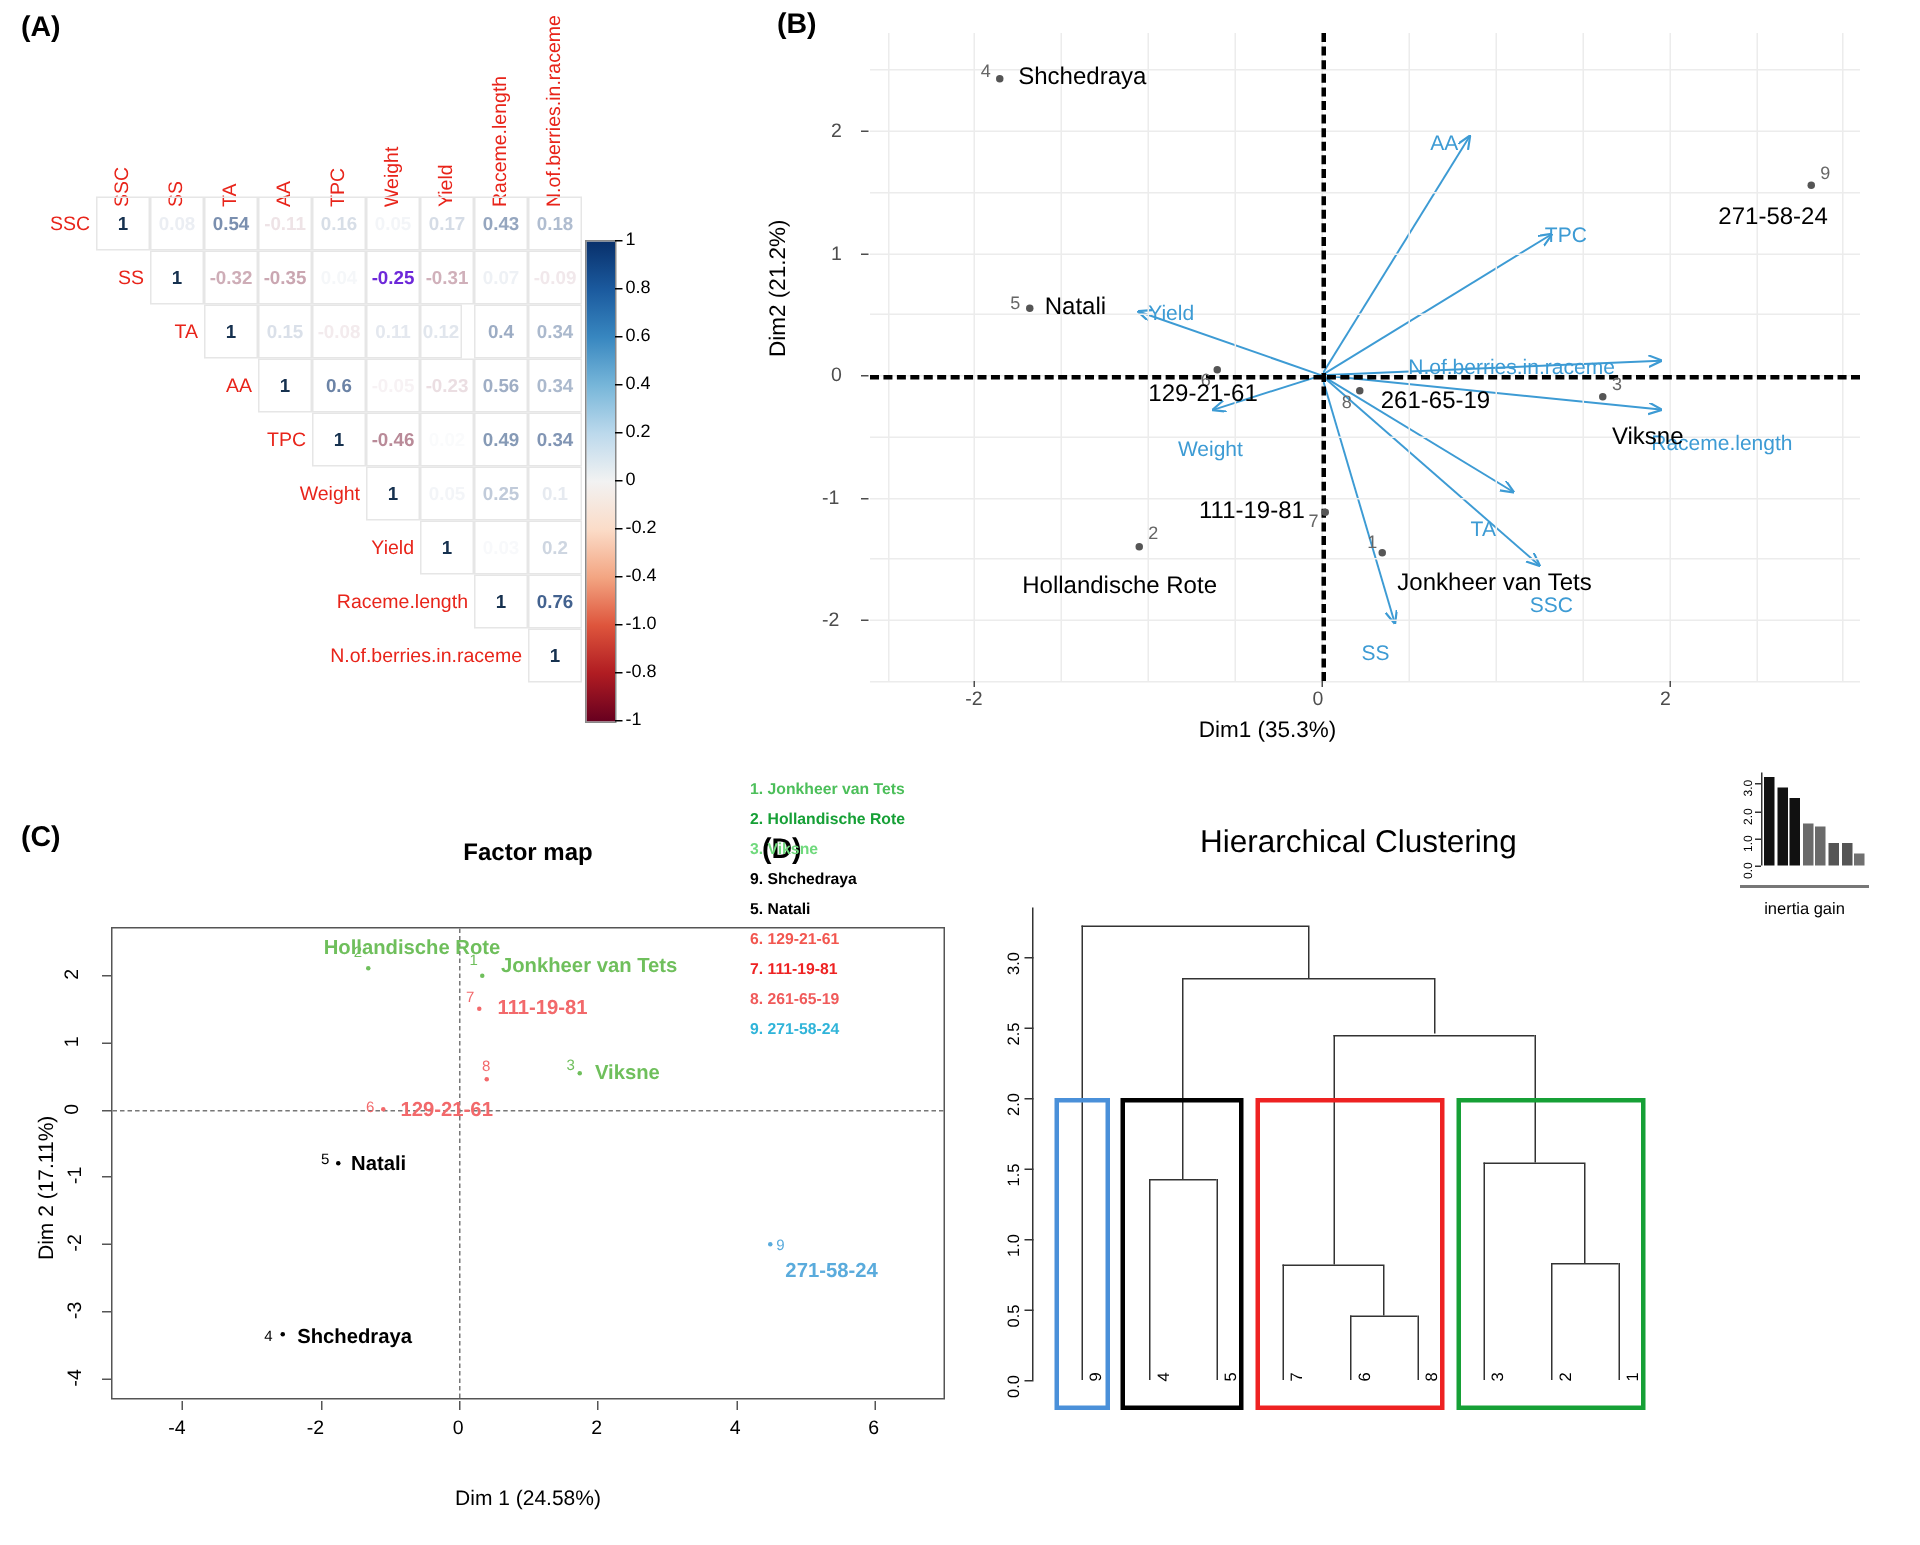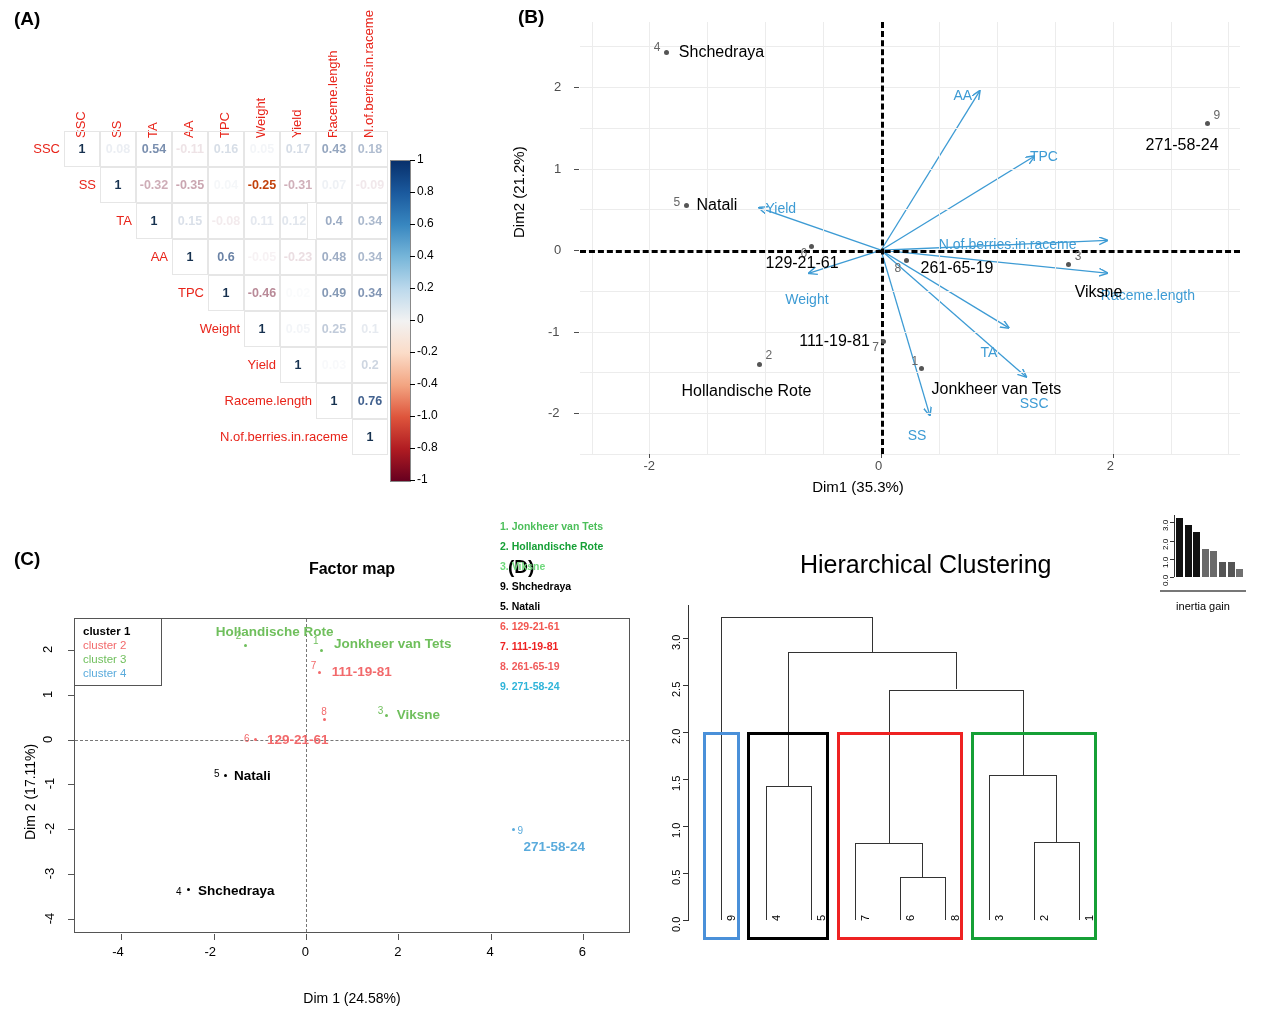--- a/index.html
+++ b/index.html
@@ -98,38 +98,38 @@
       <div class="corr-cell" style="left: 144px; top: 0px; width: 36px; height: 36px; color: rgb(215, 222, 231);">0.16</div>
       <div class="corr-cell" style="left: 180px; top: 0px; width: 36px; height: 36px; color: rgb(243, 245, 248);">0.05</div>
       <div class="corr-cell" style="left: 216px; top: 0px; width: 36px; height: 36px; color: rgb(213, 220, 230);">0.17</div>
       <div class="corr-cell" style="left: 252px; top: 0px; width: 36px; height: 36px; color: rgb(149, 166, 191);">0.43</div>
       <div class="corr-cell" style="left: 288px; top: 0px; width: 36px; height: 36px; color: rgb(176, 189, 208);">0.18</div>
       <div class="corr-rowhead" style="left: -204px; width: 236px; top: 46px;">SS</div>
       <div class="corr-cell corr-diag" style="left: 36px; top: 36px; width: 36px; height: 36px;">1</div>
       <div class="corr-cell" style="left: 72px; top: 36px; width: 36px; height: 36px; color: rgb(206, 173, 183);">-0.32</div>
       <div class="corr-cell" style="left: 108px; top: 36px; width: 36px; height: 36px; color: rgb(202, 166, 177);">-0.35</div>
       <div class="corr-cell" style="left: 144px; top: 36px; width: 36px; height: 36px; color: rgb(245, 247, 249);">0.04</div>
-      <div class="corr-cell" style="left: 180px; top: 36px; width: 36px; height: 36px; color: #c2410c;">-0.25</div>
+      <div class="corr-cell" style="left: 180px; top: 36px; width: 36px; height: 36px; color: #6d28d9;">-0.25</div>
       <div class="corr-cell" style="left: 216px; top: 36px; width: 36px; height: 36px; color: rgb(208, 176, 186);">-0.31</div>
       <div class="corr-cell" style="left: 252px; top: 36px; width: 36px; height: 36px; color: rgb(238, 241, 245);">0.07</div>
       <div class="corr-cell" style="left: 288px; top: 36px; width: 36px; height: 36px; color: rgb(241, 232, 235);">-0.09</div>
       <div class="corr-rowhead" style="left: -168px; width: 236px; top: 82px;">TA</div>
       <div class="corr-cell corr-diag" style="left: 72px; top: 72px; width: 36px; height: 36px;">1</div>
       <div class="corr-cell" style="left: 108px; top: 72px; width: 36px; height: 36px; color: rgb(218, 224, 233);">0.15</div>
       <div class="corr-cell" style="left: 144px; top: 72px; width: 36px; height: 36px; color: rgb(243, 235, 237);">-0.08</div>
       <div class="corr-cell" style="left: 180px; top: 72px; width: 36px; height: 36px; color: rgb(228, 232, 239);">0.11</div>
       <div class="corr-cell" style="left: 216px; top: 72px; width: 28px; height: 36px; color: rgb(225, 230, 237);">0.12</div>
       <div class="corr-cell" style="left: 252px; top: 72px; width: 36px; height: 36px; color: rgb(156, 172, 196);">0.4</div>
       <div class="corr-cell" style="left: 288px; top: 72px; width: 36px; height: 36px; color: rgb(171, 185, 205);">0.34</div>
       <div class="corr-rowhead" style="left: -132px; width: 236px; top: 118px;">AA</div>
       <div class="corr-cell corr-diag" style="left: 108px; top: 108px; width: 36px; height: 36px;">1</div>
       <div class="corr-cell" style="left: 144px; top: 108px; width: 36px; height: 36px; color: rgb(107, 131, 166);">0.6</div>
       <div class="corr-cell" style="left: 180px; top: 108px; width: 36px; height: 36px; color: rgb(247, 242, 244);">-0.05</div>
       <div class="corr-cell" style="left: 216px; top: 108px; width: 36px; height: 36px; color: rgb(235, 222, 226);">-0.23</div>
-      <div class="corr-cell" style="left: 252px; top: 108px; width: 36px; height: 36px; color: rgb(159, 174, 197);">0.48</div>
+      <div class="corr-cell" style="left: 252px; top: 108px; width: 36px; height: 36px; color: rgb(159, 174, 197);">0.56</div>
       <div class="corr-cell" style="left: 288px; top: 108px; width: 36px; height: 36px; color: rgb(171, 185, 205);">0.34</div>
       <div class="corr-rowhead" style="left: -96px; width: 236px; top: 154px;">TPC</div>
       <div class="corr-cell corr-diag" style="left: 144px; top: 144px; width: 36px; height: 36px;">1</div>
       <div class="corr-cell" style="left: 180px; top: 144px; width: 36px; height: 36px; color: rgb(185, 138, 152);">-0.46</div>
       <div class="corr-cell" style="left: 216px; top: 144px; width: 36px; height: 36px; color: rgb(250, 251, 252);">0.02</div>
       <div class="corr-cell" style="left: 252px; top: 144px; width: 36px; height: 36px; color: rgb(134, 154, 182);">0.49</div>
       <div class="corr-cell" style="left: 288px; top: 144px; width: 36px; height: 36px; color: rgb(129, 149, 180);">0.34</div>
       <div class="corr-rowhead" style="left: -60px; width: 236px; top: 190px;">Weight</div>
       <div class="corr-cell corr-diag" style="left: 180px; top: 180px; width: 36px; height: 36px;">1</div>
       <div class="corr-cell" style="left: 216px; top: 180px; width: 36px; height: 36px; color: rgb(243, 245, 248);">0.05</div>
@@ -246,21 +246,21 @@
       <div class="b-pt" style="left: 300.868px; top: 317.017px;"></div>
       <div class="b-pt-num" style="left: 292.368px; top: 317.517px;">7</div>
       <div class="b-ind-lab" style="left: 219.368px; top: 309.517px;">111-19-81</div>
       <div class="b-pt" style="left: 324.026px; top: 236.323px;"></div>
       <div class="b-pt-num" style="left: 314.526px; top: 238.823px;">8</div>
       <div class="b-ind-lab" style="left: 340.526px; top: 236.823px;">261-65-19</div>
       <div class="b-pt" style="left: 625.079px; top: 99.3868px;"></div>
       <div class="b-pt-num" style="left: 633.579px; top: 85.8868px;">9</div>
       <div class="b-ind-lab" style="left: 565.579px; top: 113.887px;">271-58-24</div>
     </div>
-  <div class="b-ax-title" id="b-xtitle" style="left:358px;top:478px;transform:translateX(-50%);">Dim1 (35.3%)</div>
+  <div class="b-ax-title" id="b-xtitle" style="left:345px;top:478px;transform:translateX(-50%);">Dim1 (35.3%)</div>
   <div class="b-ax-title" id="b-ytitle" style="left:10px;top:238px;transform:rotate(-90deg);transform-origin:left top;">Dim2 (21.2%)</div>
 <div class="b-tick-mark" style="left: 149.474px; top: 454px; width: 1px; height: 4px;"></div>
     <div class="b-tick-lab" style="left: 143.474px; top: 458px;">-2</div>
     <div class="b-tick-mark" style="left: 381.053px; top: 454px; width: 1px; height: 4px;"></div>
     <div class="b-tick-lab" style="left: 375.053px; top: 458px;">0</div>
     <div class="b-tick-mark" style="left: 612.632px; top: 454px; width: 1px; height: 4px;"></div>
     <div class="b-tick-lab" style="left: 606.632px; top: 458px;">2</div>
     <div class="b-tick-mark" style="left: 74px; top: 87.2075px; width: 5px; height: 1px;"></div>
     <div class="b-tick-lab" style="left: 54px; top: 79.2075px;">2</div>
     <div class="b-tick-mark" style="left: 74px; top: 168.717px; width: 5px; height: 1px;"></div>
@@ -299,26 +299,20 @@
       <div class="c-lab" style="left: 192.05px; top: 112.729px; color: rgb(242, 105, 107);">129-21-61</div>
       <div class="c-pt" style="left: 243.183px; top: 52.1571px; background: rgb(242, 105, 107);"></div>
       <div class="c-num" style="left: 235.683px; top: 40.6571px; color: rgb(242, 105, 107);">7</div>
       <div class="c-lab" style="left: 256.683px; top: 44.6571px; color: rgb(242, 105, 107);">111-19-81</div>
       <div class="c-pt" style="left: 247.8px; top: 99.1071px; background: rgb(242, 105, 107);"></div>
       <div class="c-num" style="left: 246.3px; top: 86.6071px; color: rgb(242, 105, 107);">8</div>
       <div class="c-pt" style="left: 437.083px; top: 208.657px; background: rgb(90, 171, 220);"></div>
       <div class="c-num" style="left: 442.583px; top: 206.157px; color: rgb(90, 171, 220);">9</div>
       <div class="c-lab" style="left: 448.583px; top: 220.157px; color: rgb(90, 171, 220);">271-58-24</div>
     </div>
-  <div id="c-legend">
-      <div class="c-leg-item" style="color: rgb(0, 0, 0); font-weight: bold;">cluster 1</div>
-      <div class="c-leg-item" style="color: rgb(242, 105, 107);">cluster 2</div>
-      <div class="c-leg-item" style="color: rgb(111, 191, 92);">cluster 3</div>
-      <div class="c-leg-item" style="color: rgb(90, 171, 220);">cluster 4</div>
-    </div>
   <div class="abs" style="left:352px;top:470px;transform:translateX(-50%);font-size:14px;">Dim 1 (24.58%)</div>
   <div class="abs" style="left:22px;top:320px;font-size:14px;transform:rotate(-90deg);transform-origin:left top;">Dim 2 (17.11%)</div>
 <div class="c-tick" style="left: 121.167px; top: 414px; width: 1px; height: 6px;"></div>
     <div class="c-tick-lab" style="left: 112.167px; top: 424px;">-4</div>
     <div class="c-tick" style="left: 213.5px; top: 414px; width: 1px; height: 6px;"></div>
     <div class="c-tick-lab" style="left: 204.5px; top: 424px;">-2</div>
     <div class="c-tick" style="left: 305.833px; top: 414px; width: 1px; height: 6px;"></div>
     <div class="c-tick-lab" style="left: 301.833px; top: 424px;">0</div>
     <div class="c-tick" style="left: 398.167px; top: 414px; width: 1px; height: 6px;"></div>
     <div class="c-tick-lab" style="left: 394.167px; top: 424px;">2</div>
@@ -337,21 +331,21 @@
     <div class="c-tick" style="left: 68px; top: 309.157px; width: 6px; height: 1px;"></div>
     <div class="c-tick-lab" style="left: 44px; top: 301.157px; transform: rotate(-90deg); transform-origin: center center;">-2</div>
     <div class="c-tick" style="left: 68px; top: 353.871px; width: 6px; height: 1px;"></div>
     <div class="c-tick-lab" style="left: 44px; top: 345.871px; transform: rotate(-90deg); transform-origin: center center;">-3</div>
     <div class="c-tick" style="left: 68px; top: 398.586px; width: 6px; height: 1px;"></div>
     <div class="c-tick-lab" style="left: 44px; top: 390.586px; transform: rotate(-90deg); transform-origin: center center;">-4</div>
   </div>
 
 <div id="panelD">
   <div class="panel-label" style="left:8px;top:36px;">(D)</div>
-  <div class="abs" style="left:300px;top:30px;font-size:25px;">Hierarchical Clustering</div>
+  <div class="abs" style="left:300px;top:30px;font-size:21px;">Hierarchical Clustering</div>
   <div id="dPlot">
       <div class="d-line" style="left: 210px; top: 272.278px; width: 1px; height: 42.25px; background: rgb(51, 51, 51);"></div>
       <div class="d-line" style="left: 254.681px; top: 272.278px; width: 1px; height: 42.25px; background: rgb(51, 51, 51);"></div>
       <div class="d-line" style="left: 210px; top: 272.278px; width: 44.6809px; height: 1px; background: rgb(51, 51, 51);"></div>
       <div class="d-line" style="left: 165.319px; top: 237.539px; width: 1px; height: 76.9889px; background: rgb(51, 51, 51);"></div>
       <div class="d-line" style="left: 232.34px; top: 237.539px; width: 1px; height: 34.7389px; background: rgb(51, 51, 51);"></div>
       <div class="d-line" style="left: 165.319px; top: 237.539px; width: 67.0213px; height: 1px; background: rgb(51, 51, 51);"></div>
       <div class="d-line" style="left: 344.043px; top: 236.6px; width: 1px; height: 77.9278px; background: rgb(51, 51, 51);"></div>
       <div class="d-line" style="left: 388.723px; top: 236.6px; width: 1px; height: 77.9278px; background: rgb(51, 51, 51);"></div>
       <div class="d-line" style="left: 344.043px; top: 236.6px; width: 44.6809px; height: 1px; background: rgb(51, 51, 51);"></div>

